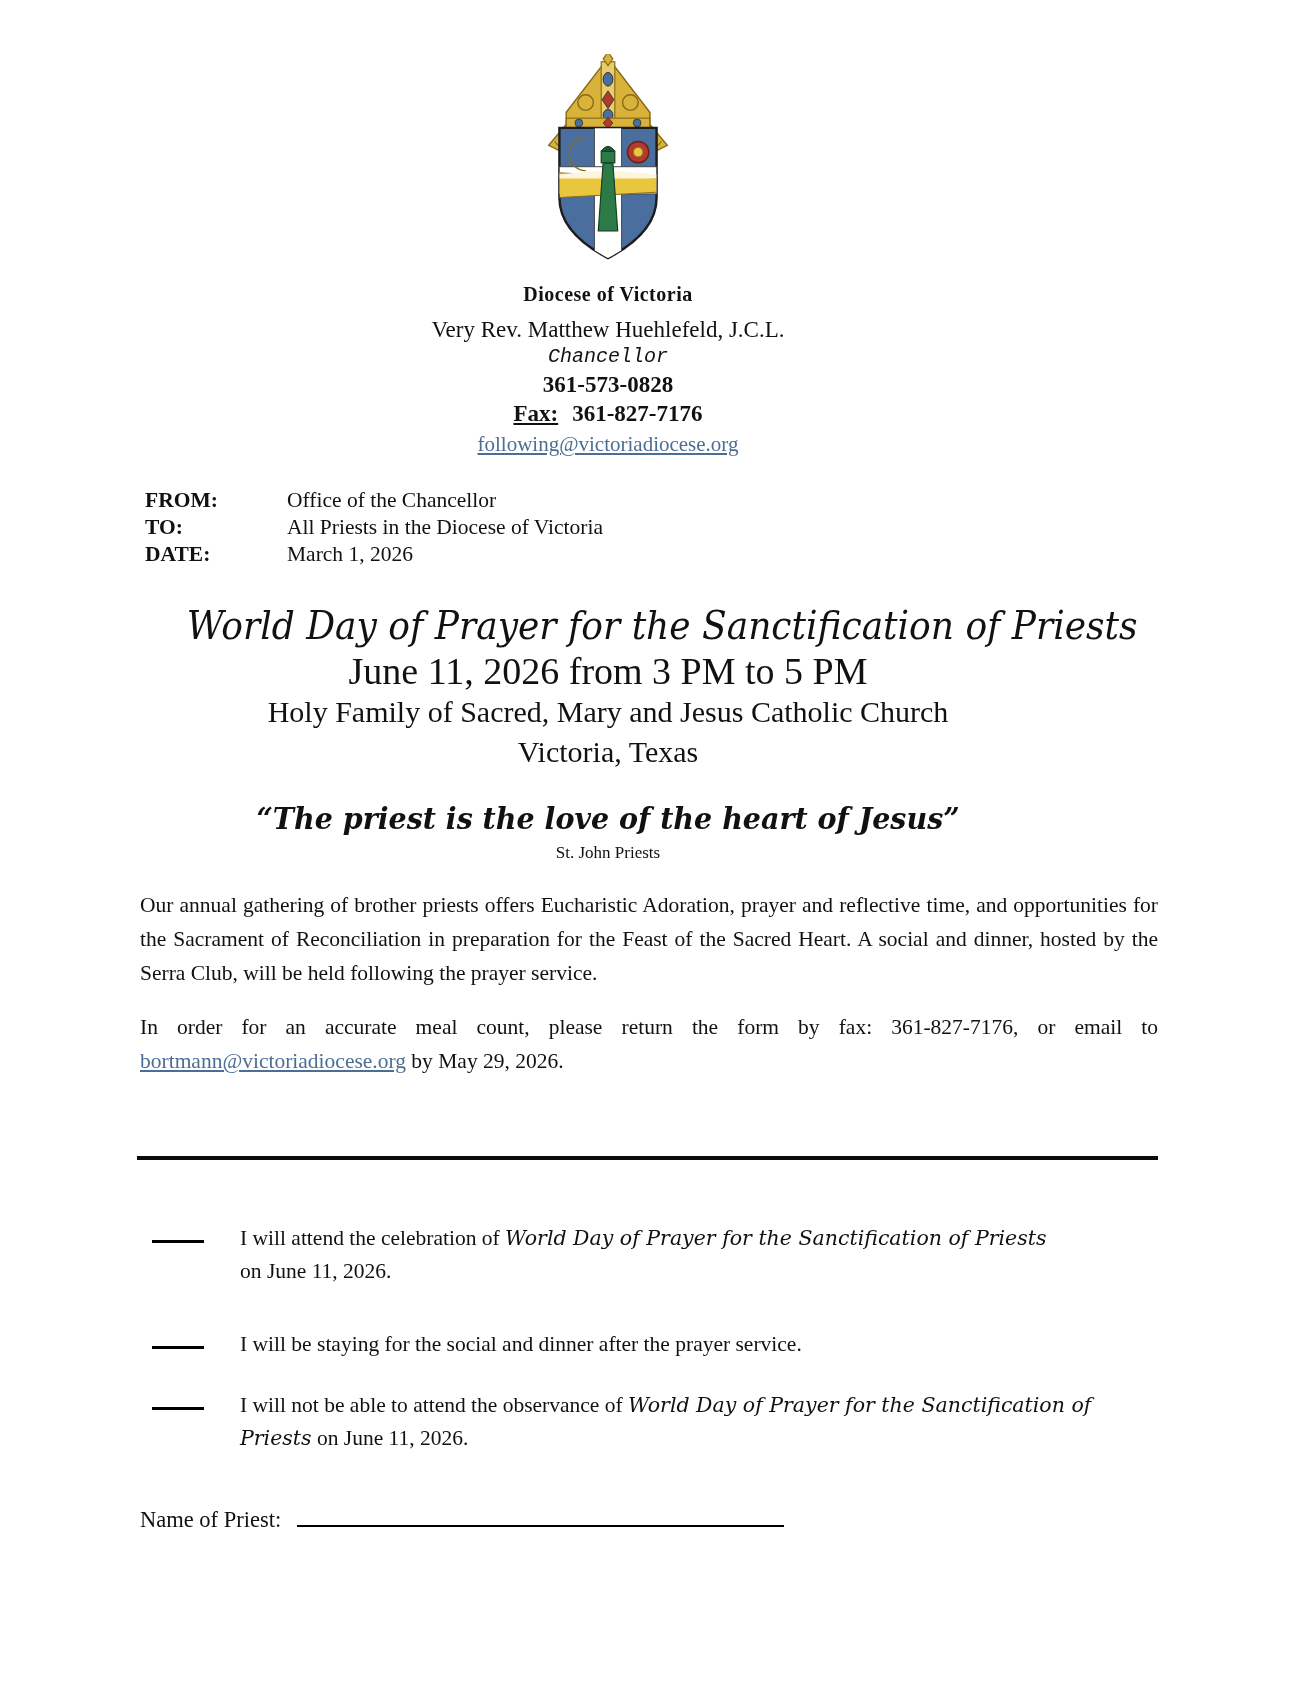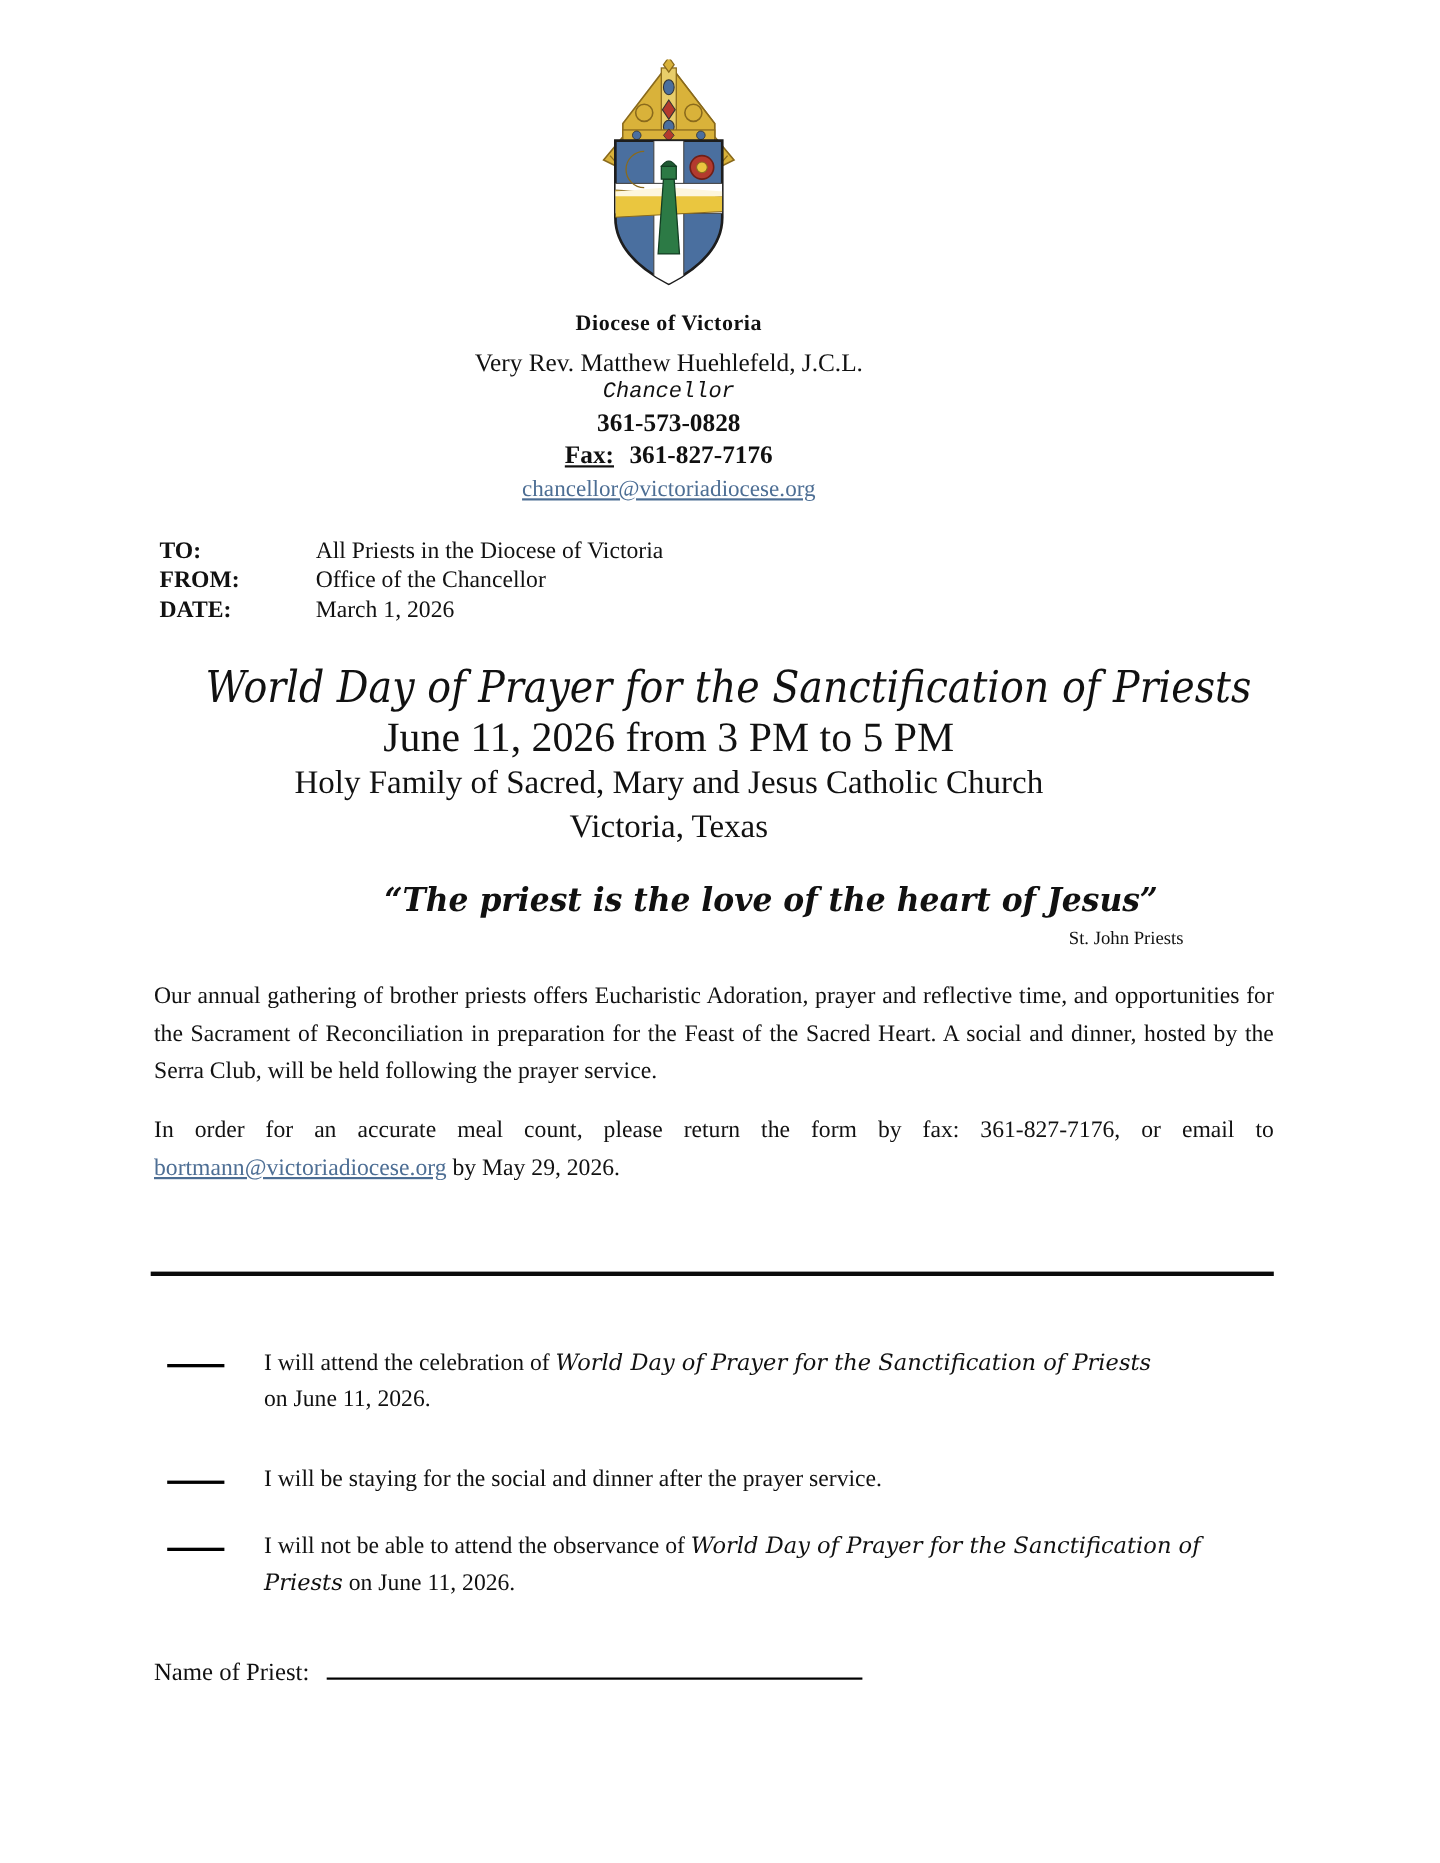--- a/index.html
+++ b/index.html
@@ -28,21 +28,21 @@
   .event-title {
     font-family:"DejaVu Serif", serif; font-style:italic;
     font-size:40px; line-height:50px; white-space:nowrap;
     transform:scaleX(.9); transform-origin:center;
   }
   .event-datetime { font-size:38px; line-height:42px; }
   .event-at { font-size:16px; line-height:22px; color:#333; }
   .event-venue { font-size:30px; line-height:40px; }
   .event-location { font-size:30px; line-height:40px; }
 
-  .quoteblock { width:936px; margin:26px 0 0 140px; text-align:right; }
+  .quoteblock { width:936px; margin:26px 0 0 140px; text-align:center; }
   .quote { font-family:"DejaVu Serif", serif; font-style:italic; font-weight:bold; font-size:30px; line-height:42px; transform:scaleX(.95); transform-origin:center; }
   .quote-attr { font-size:17px; line-height:22px; margin-top:2px; }
 
   .body-para {
     width:1018px; margin:24px 0 0 140px;
     font-size:21.5px; line-height:34px; text-align:justify;
   }
   .body-para + .body-para { margin-top:20px; }
 
   .rule { width:1021px; height:4px; background:#0b0b0b; margin:78px 0 0 137px; }
@@ -112,26 +112,26 @@
         <circle cx="106" cy="101" r="5" fill="#eac63f" stroke="#8a6a1c" stroke-width="1"></circle>
       </g>
     </g>
   </svg>
 
   <div class="org">Diocese of Victoria</div>
   <div class="person">Very Rev. Matthew Huehlefeld, J.C.L.</div>
   <div class="role">Chancellor</div>
   <div class="phone">361-573-0828</div>
   <div class="faxline"><span class="faxlabel">Fax:</span><span>361-827-7176</span></div>
-  <div class="emailrow"><a class="email">chancellor@victoriadiocese.org</a></div>
+  <div class="emailrow"><a class="email">following@victoriadiocese.org</a></div>
 </div>
 
 <div class="memo">
+  <div class="memo-row"><span class="memo-label">FROM:</span><span class="memo-value">Office of the Chancellor</span></div>
   <div class="memo-row"><span class="memo-label">TO:</span><span class="memo-value">All Priests in the Diocese of Victoria</span></div>
-  <div class="memo-row"><span class="memo-label">FROM:</span><span class="memo-value">Office of the Chancellor</span></div>
   <div class="memo-row"><span class="memo-label">DATE:</span><span class="memo-value">March 1, 2026</span></div>
 </div>
 
 <div class="eventblock">
   <div class="event-title">World Day of Prayer for the Sanctification of Priests</div>
   <div class="event-datetime">June 11, 2026 from 3 PM to 5 PM</div>
   <div class="event-venue">Holy Family of Sacred, Mary and Jesus Catholic Church</div>
   <div class="event-location">Victoria, Texas</div>
 </div>
 

